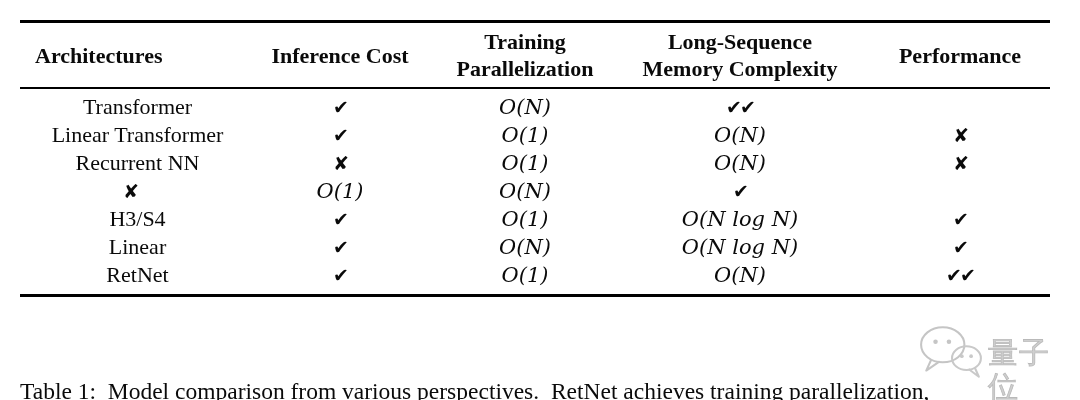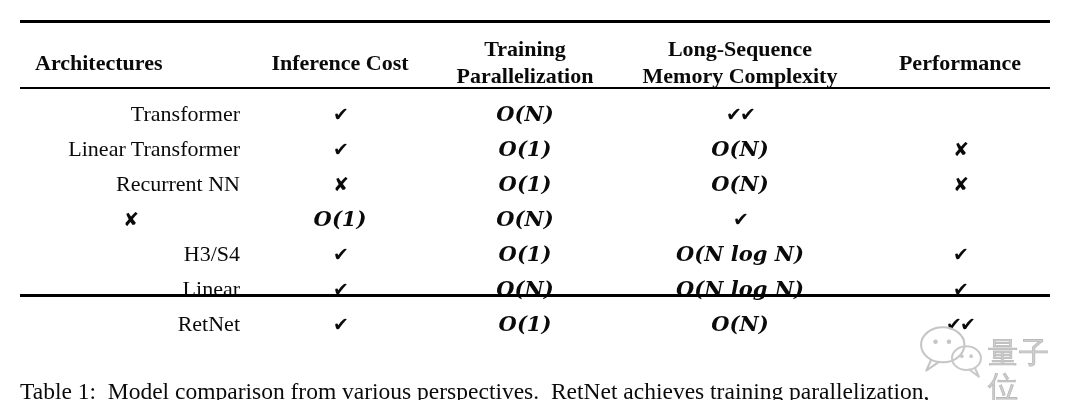--- a/index.html
+++ b/index.html
@@ -19,21 +19,20 @@
     width: 1030px;
     background: #000000;
   }
   .rule-top    { top: 20px;  height: 2.5px; }
   .rule-mid    { top: 87px;  height: 1.8px; }
   .rule-bottom { top: 294px; height: 2.5px; }
 
   .grid5 {
     display: grid;
     grid-template-columns: 220px 200px 170px 260px 180px;
-    margin-top: 7px;
   }
   .thead {
     position: absolute;
     left: 20px;
     top: 23px;
     width: 1030px;
     height: 64px;
     align-items: center;
   }
   .th {
@@ -53,26 +52,25 @@
   }
   .trow {
     height: 28px;
     align-items: center;
   }
   .cell {
     font-size: 22px;
     line-height: 28px;
     text-align: center;
   }
-  .cell.col-arch { text-align: right; padding-left: 15px; }
+  .cell.col-arch { text-align: center; padding-left: 15px; }
   .cell.math {
     font-style: italic;
     font-family: "DejaVu Serif", serif;
     font-size: 21px;
-    font-weight: bold;
   }
   .cell.mark {
     font-family: "DejaVu Sans", sans-serif;
     font-weight: bold;
     font-size: 19px;
     letter-spacing: -2px;
   }
 
   .caption {
     position: absolute;

